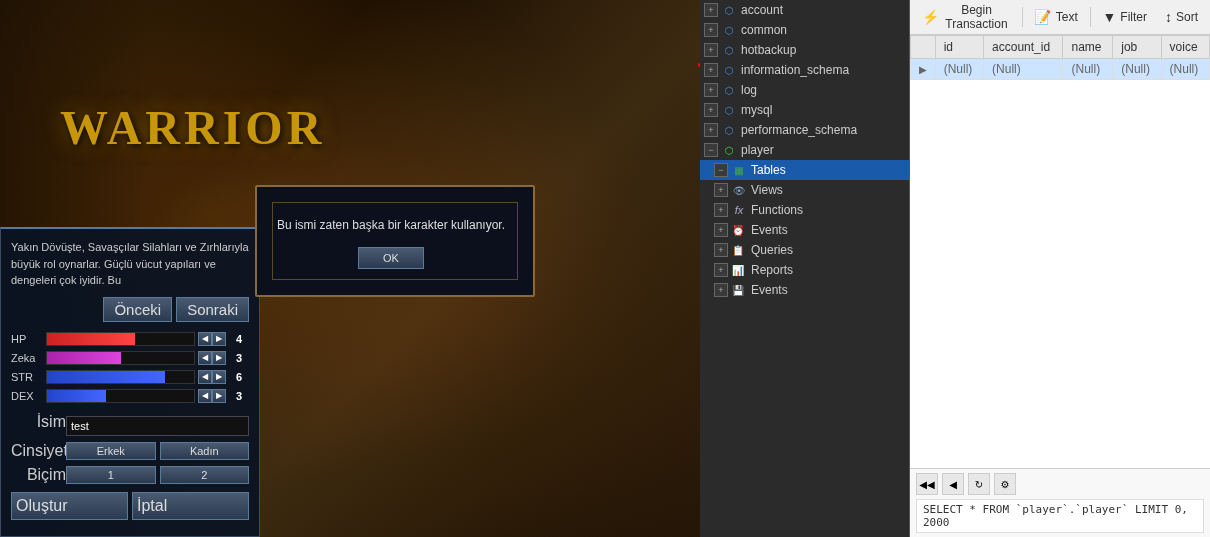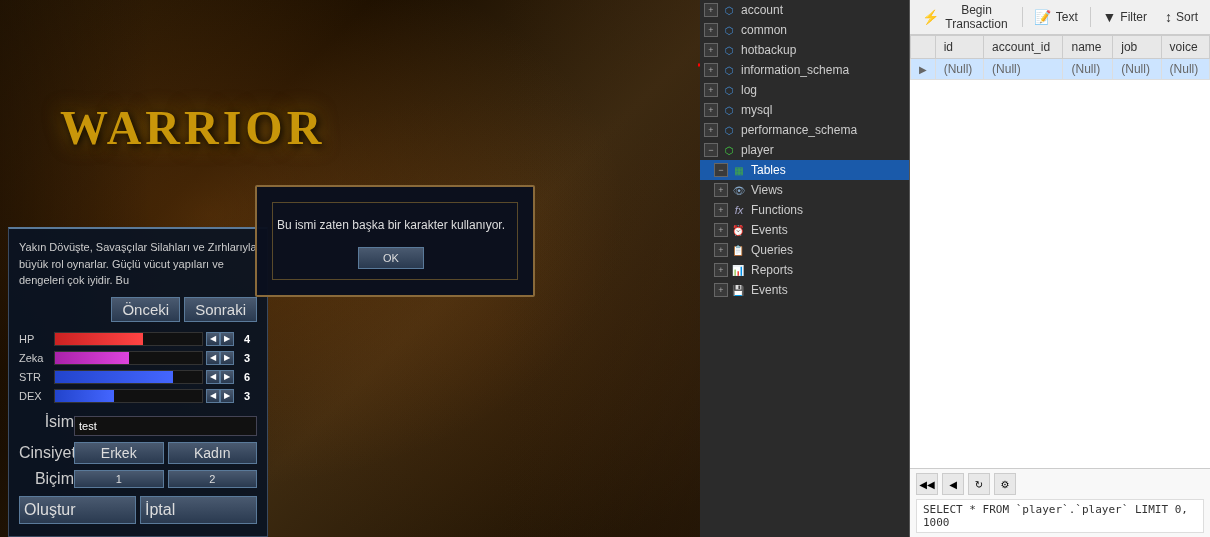--- a/index.html
+++ b/index.html
@@ -43,21 +43,21 @@
     .warrior-logo .chinese-char {
       font-size: 32px;
       display: block;
       color: #e8b020;
     }
 
     
     .char-panel {
       position: absolute;
       bottom: 0;
-      left: 8px;
+      left: 0;
       width: 260px;
       height: 310px;
       background: rgba(10, 20, 35, 0.92);
       border: 1px solid #3a4a60;
       border-top: 2px solid #5a7a9a;
       padding: 10px;
     }
 
     .desc-text {
       font-size: 11px;
@@ -161,21 +161,21 @@
       gap: 4px;
       flex: 1;
     }
 
     .gender-btn {
       flex: 1;
       background: linear-gradient(180deg, #4a5a70 0%, #2a3a50 100%);
       border: 1px solid #5a7a9a;
       color: #ddd;
       padding: 2px 12px;
-      font-size: 14px;
+      font-size: 11px;
       cursor: pointer;
       text-align: center;
     }
 
     .biçim-options {
       display: flex;
       gap: 4px;
       flex: 1;
     }
 
@@ -685,15 +685,15 @@
     </table>
   </div>
 
   <div class="bottom-bar">
     <div class="nav-controls">
       <button class="nav-control-btn">◀◀</button>
       <button class="nav-control-btn">◀</button>
       <button class="nav-control-btn">↻</button>
       <button class="nav-control-btn">⚙</button>
     </div>
-    <div class="sql-query">SELECT * FROM `player`.`player` LIMIT 0, 1000</div>
+    <div class="sql-query">SELECT * FROM `player`.`player` LIMIT 0, 2000</div>
   </div>
 </div>
 
 </body></html>

